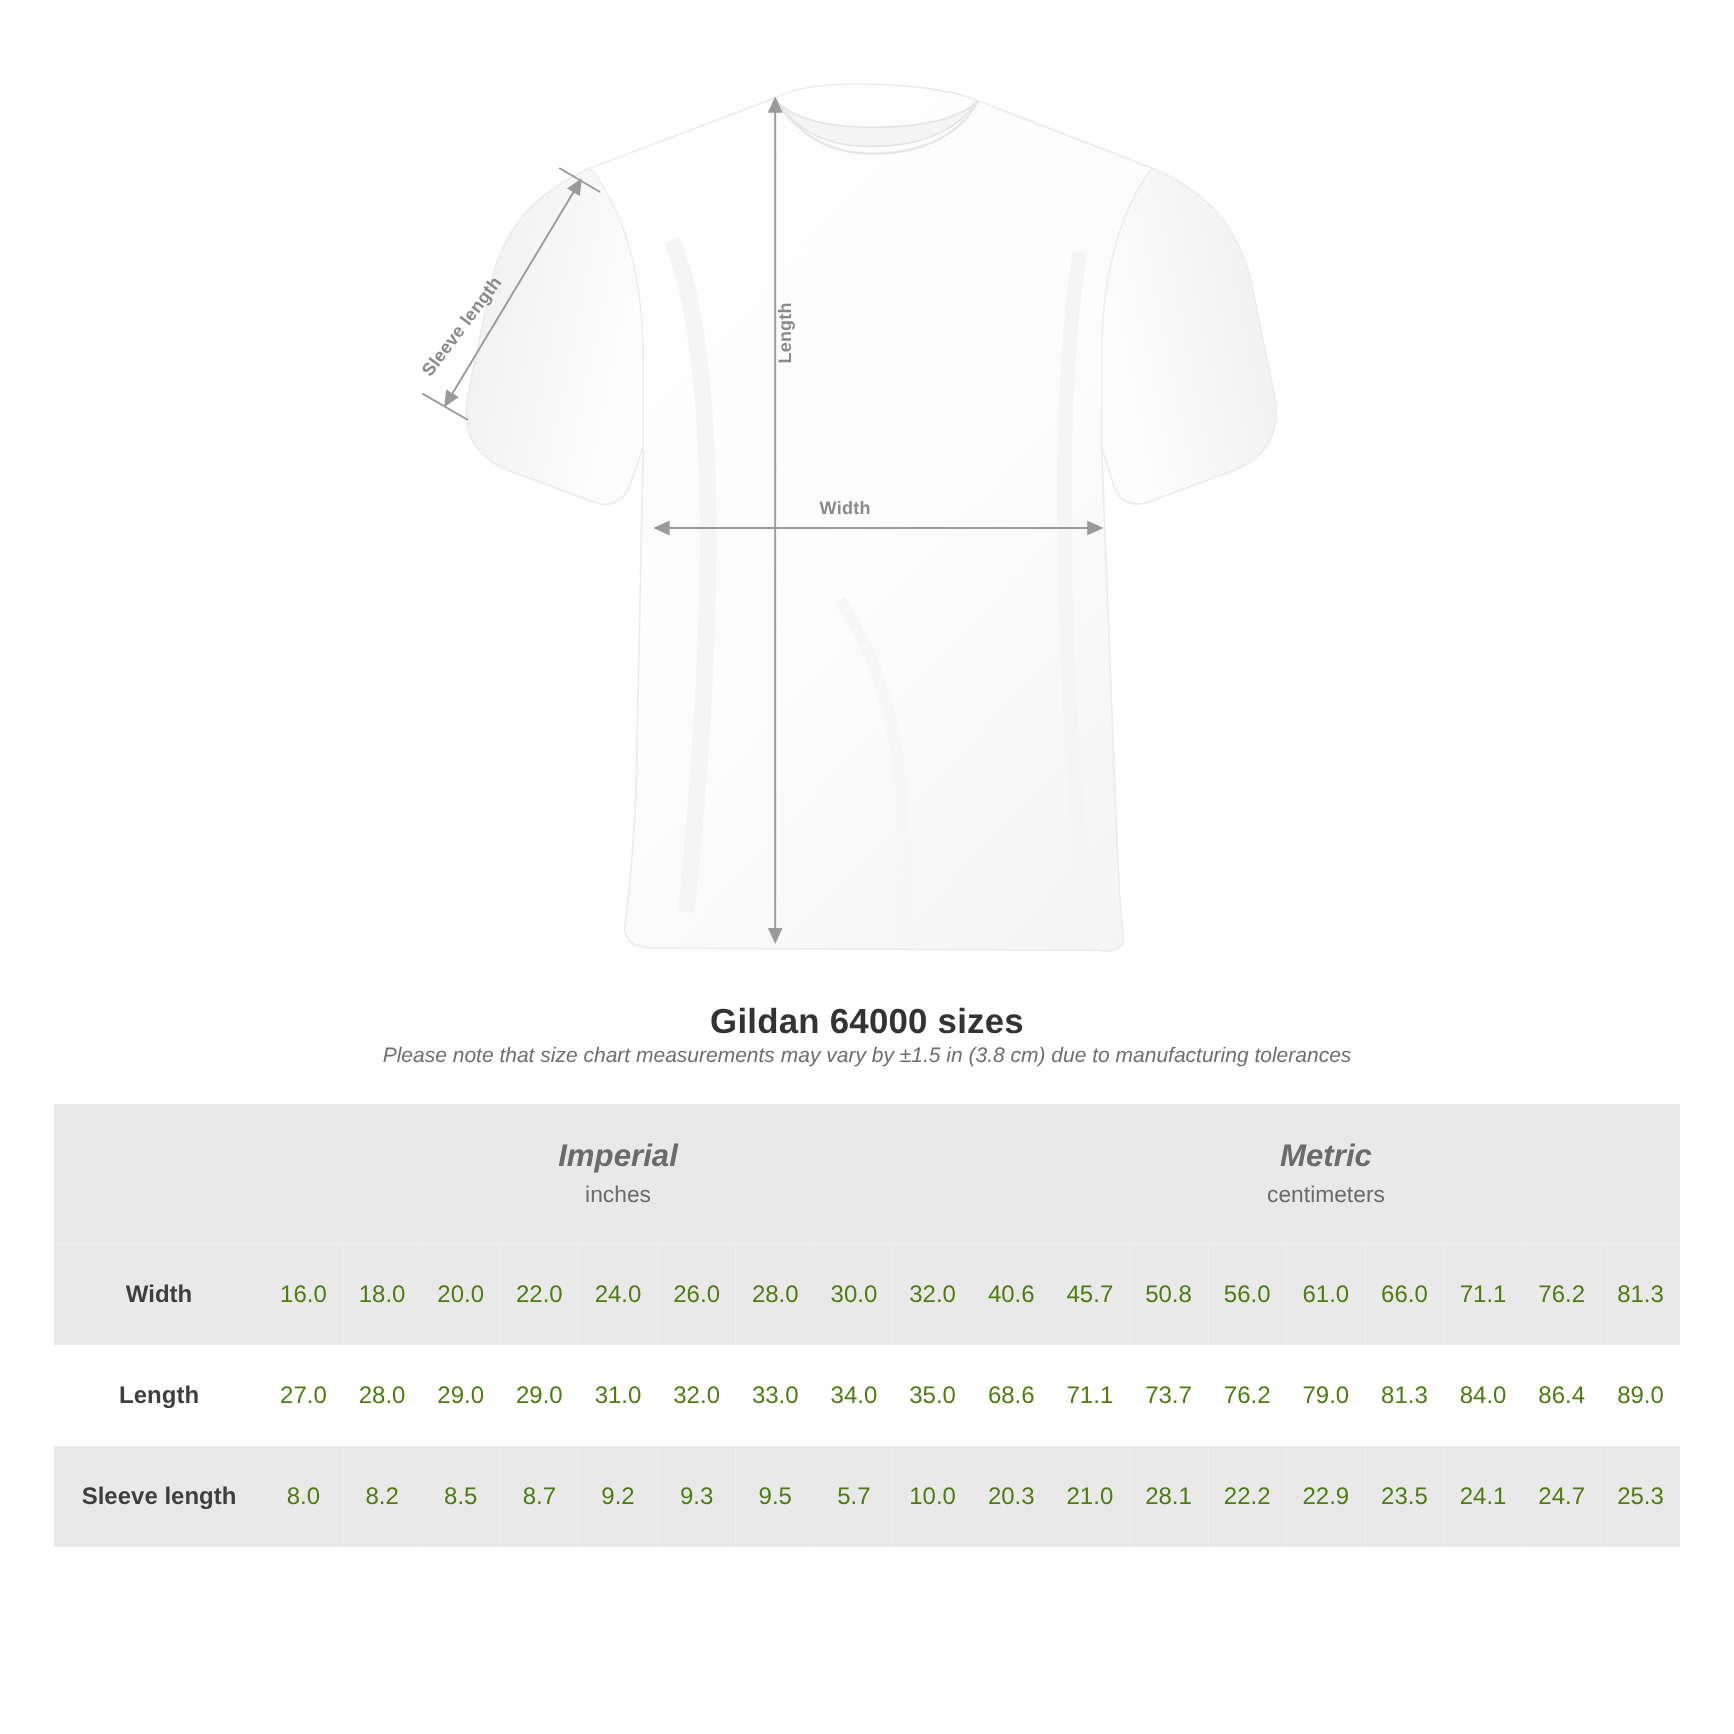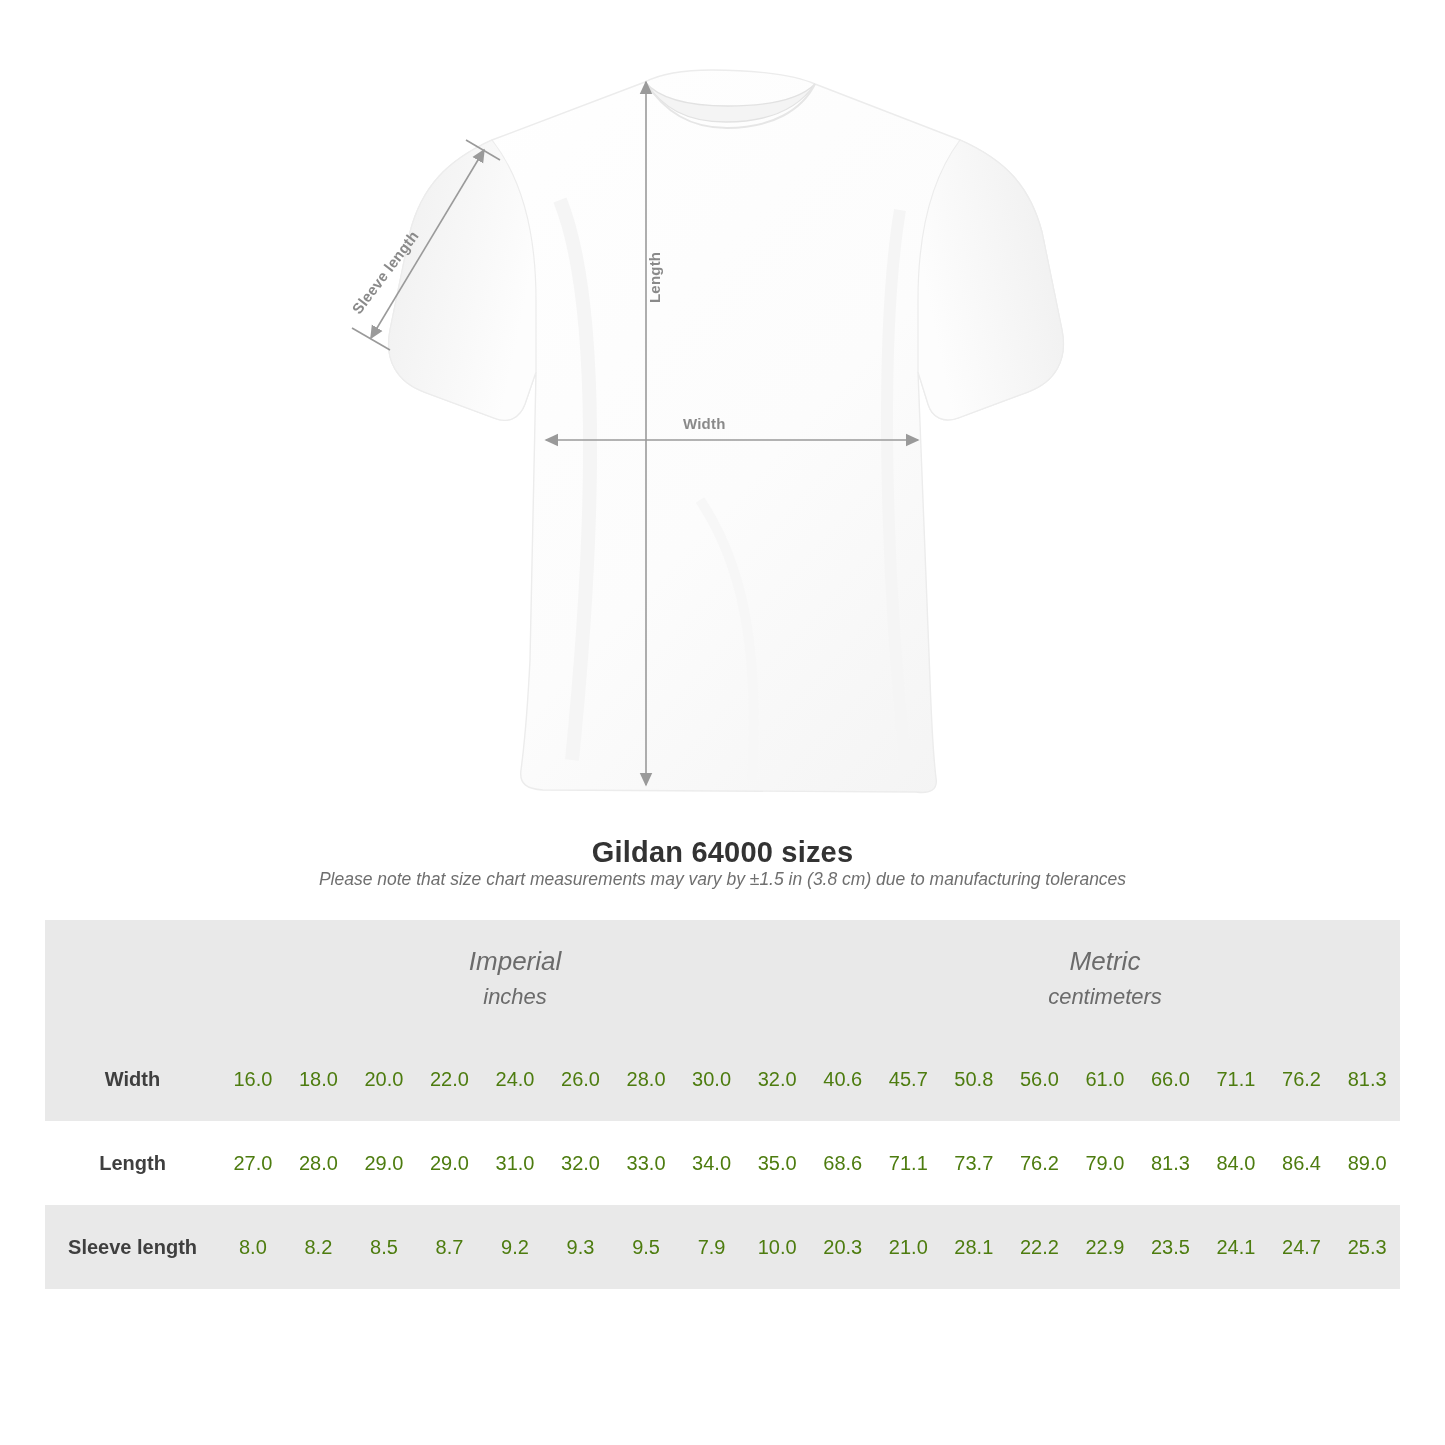--- a/index.html
+++ b/index.html
@@ -89,27 +89,26 @@
     vertical-align: middle;
     font-weight: normal;
   }
   .unit-head-row td {
     height: 115px;
     background: #e9e9e9;
   }
   .unit-name {
     font-size: 26px;
     font-style: italic;
-    font-weight: normal;
+    font-weight: bold;
     color: #6b6b6b;
     line-height: 1.1;
   }
   .unit-sub {
-    font-size: 22px;
-    font-style: italic;
+    font-size: 19px;
     color: #6b6b6b;
     margin-top: 8px;
   }
   .head-row td {
     height: 78px;
     background: #ffffff;
     font-size: 19px;
     font-weight: bold;
     color: #4a4a4a;
   }
@@ -301,21 +300,21 @@
 
         <tr class="data-row band-grey">
           <td class="rowhead">Sleeve length</td>
           <td>8.0</td>
           <td>8.2</td>
           <td>8.5</td>
           <td>8.7</td>
           <td>9.2</td>
           <td>9.3</td>
           <td>9.5</td>
-          <td>7.9</td>
+          <td>5.7</td>
           <td>10.0</td>
           <td>20.3</td>
           <td>21.0</td>
           <td>28.1</td>
           <td>22.2</td>
           <td>22.9</td>
           <td>23.5</td>
           <td>24.1</td>
           <td>24.7</td>
           <td>25.3</td>

